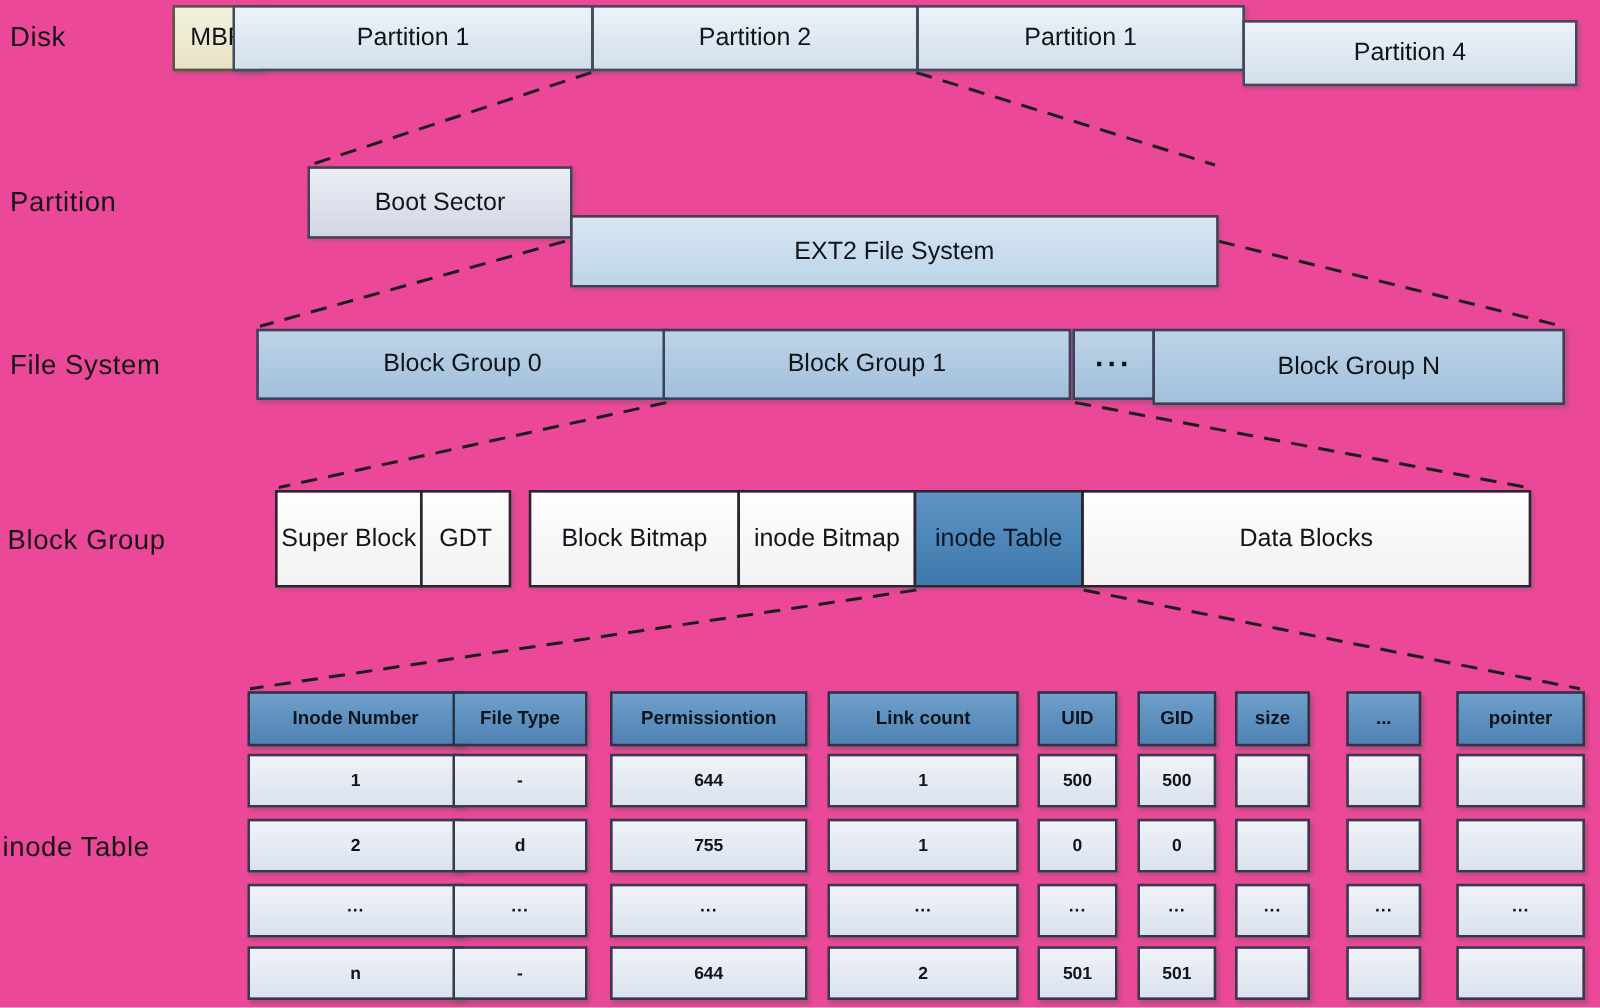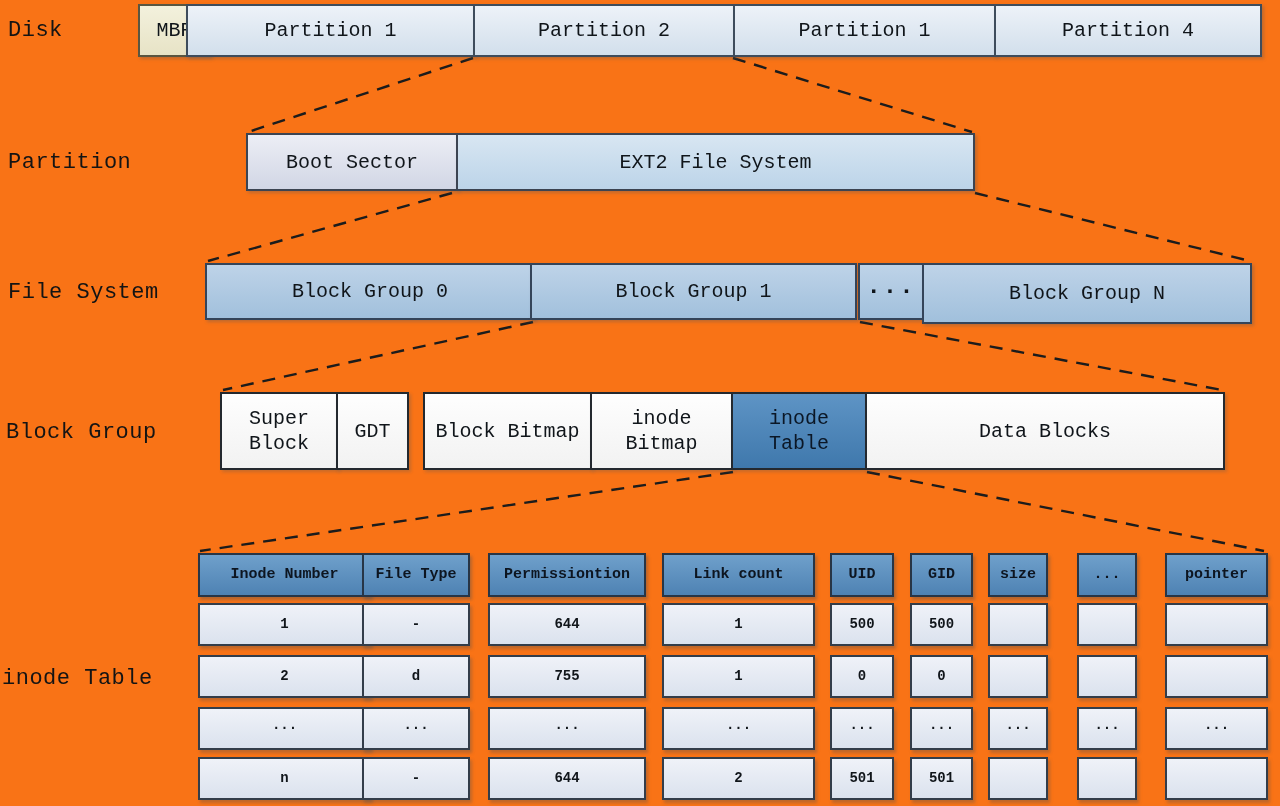--- a/index.html
+++ b/index.html
@@ -1,34 +1,34 @@
 <!DOCTYPE html>
 <html><head>
 <meta charset="utf-8">
 <style>
   html,body { margin:0; padding:0; background:#fff; }
   .stage {
-    position:relative; width:1280px; height:806px; background:#f97316;
-    font-family:Liberation Mono, monospace; overflow:hidden;
+    position:relative; width:1280px; height:806px; background:#ec4899;
+    font-family:Liberation Sans, sans-serif; overflow:hidden;
   }
   .lvl-label {
     position:absolute; transform:translateY(-50%);
     font-size:22px; color:#141414; white-space:nowrap; letter-spacing:0.5px;
   }
   .box {
     position:absolute; box-sizing:border-box;
     display:flex; align-items:center; justify-content:center;
     text-align:center; font-size:20px; color:#10151a; line-height:1.25;
   }
   
   .b1  { border:2px solid #3e4c5c; background:linear-gradient(#edf2f8,#d2dfec); box-shadow:2px 2px 3px rgba(90,90,90,.35); }
   .mbr { border-color:#595641; background:linear-gradient(#f3f1dd,#e7e3c6);margin-left:23px; }
   
   .b2a { border:2px solid #3c4452; background:linear-gradient(#eceef5,#d1d6e5); box-shadow:2px 2px 3px rgba(90,90,90,.35); }
-  .b2b { border:2px solid #3c4452; background:linear-gradient(#d8e6f2,#bcd4e9); box-shadow:2px 2px 3px rgba(90,90,90,.35); }
+  .b2b { border:2px solid #3c4452; background:linear-gradient(#d8e6f2,#bcd4e9); box-shadow:2px 2px 3px rgba(90,90,90,.35);margin-top:39px; }
   
   .b3  { border:2px solid #344459; background:linear-gradient(#bed3e8,#a1c0dc); box-shadow:2px 2px 3px rgba(90,90,90,.35); }
   .sep3 { font-weight:bold; font-size:24px; letter-spacing:2px; }
   
   .b4  { border:2px solid #24292f; background:linear-gradient(#fefefe,#f2f2f2); box-shadow:2px 2px 3px rgba(90,90,90,.3); }
   .b4hl{ background:linear-gradient(#5e94c5,#3f78ac); color:#0b1726; }
   
   .th {
     border:2px solid #273546; background:linear-gradient(#6fa0cb,#4e82b3);
     font-weight:bold; font-size:15px; color:#0d1520;
@@ -69,21 +69,21 @@
   <div class="lvl-label" style="left:8px;top:30px">Disk</div>
   <div class="lvl-label" style="left:8px;top:162px">Partition</div>
   <div class="lvl-label" style="left:8px;top:292px">File System</div>
   <div class="lvl-label" style="left:6px;top:432px">Block Group</div>
   <div class="lvl-label" style="left:2px;top:678px">inode Table</div>
 
   <div class="box b1 mbr" style="left:115px;top:4px;width:73px;height:53px">MBR</div>
   <div class="box b1" style="left:186px;top:4px;width:289px;height:53px">Partition 1</div>
   <div class="box b1" style="left:473px;top:4px;width:262px;height:53px">Partition 2</div>
   <div class="box b1" style="left:733px;top:4px;width:263px;height:53px">Partition 1</div>
-  <div class="box b1" style="left:994px;top:4px;width:268px;height:53px">Partition 4</div>
+  <div class="box b1" style="left:994px;top:16px;width:268px;height:53px">Partition 4</div>
 
   <div class="box b2a" style="left:246px;top:133px;width:212px;height:58px">Boot Sector</div>
   <div class="box b2b" style="left:456px;top:133px;width:519px;height:58px">EXT2 File System</div>
 
   <div class="box b3" style="left:205px;top:263px;width:330px;height:57px">Block Group 0</div>
   <div class="box b3" style="left:530px;top:263px;width:327px;height:57px">Block Group 1</div>
   <div class="box b3 sep3" style="left:858px;top:263px;width:66px;height:57px">···</div>
   <div class="box b3" style="left:922px;top:263px;width:330px;height:61px">Block Group N</div>
 
   <div class="box b4" style="left:220px;top:392px;width:118px;height:78px">Super Block</div>

